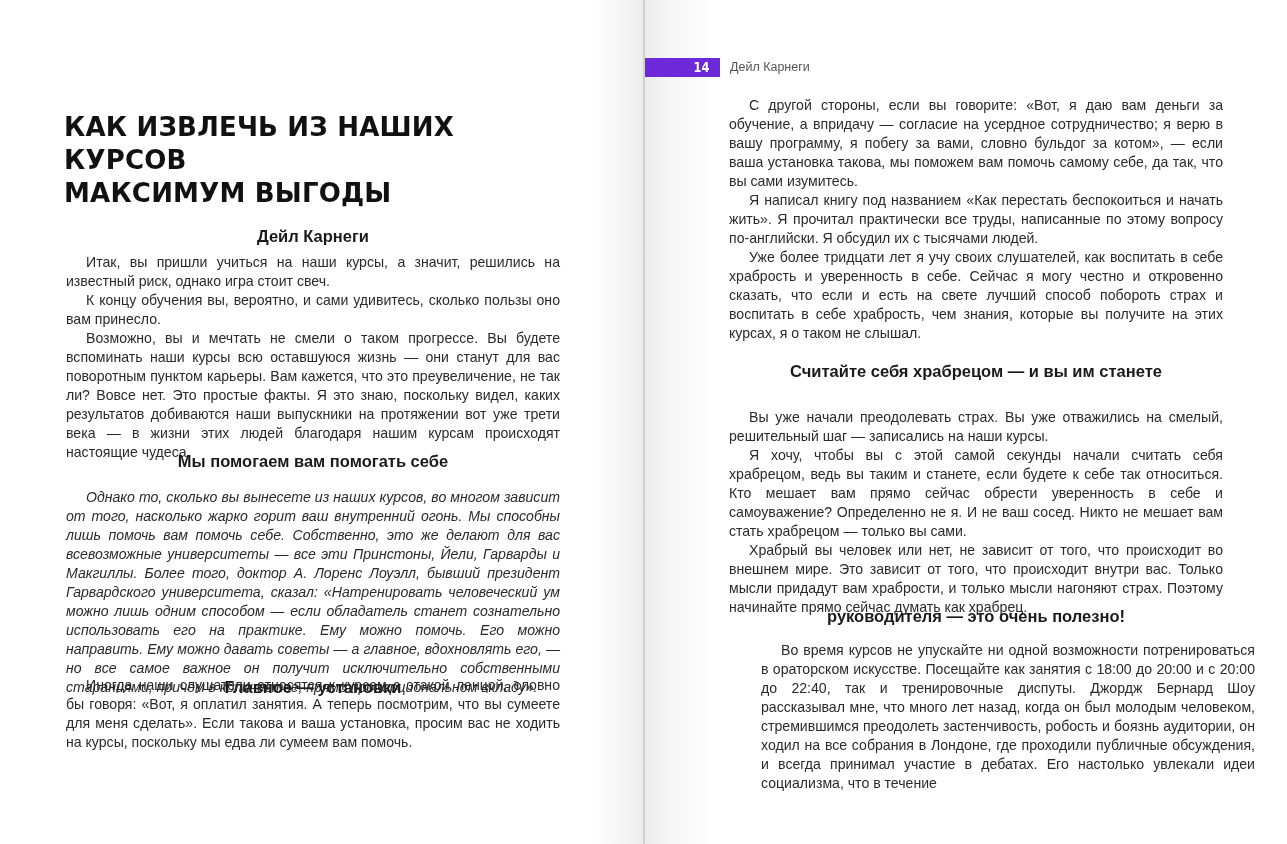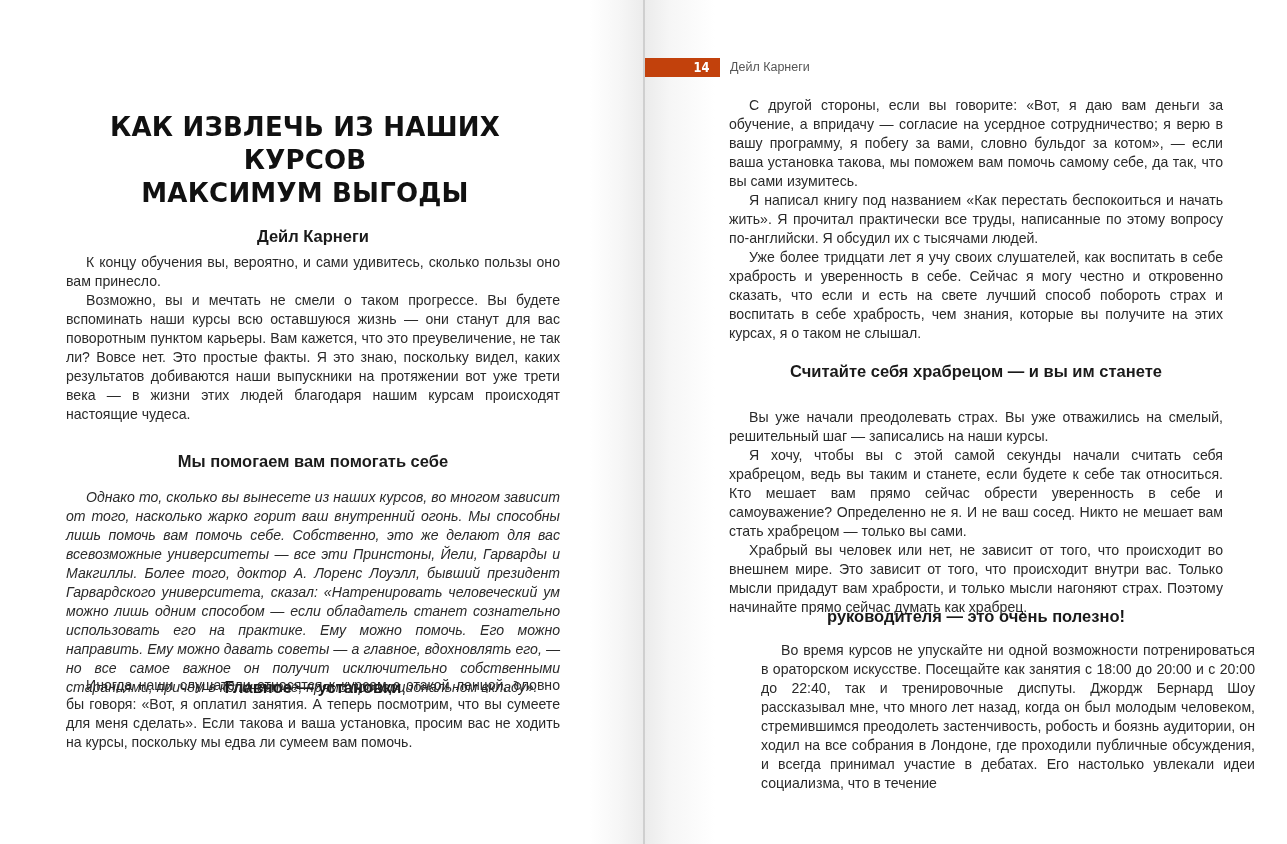--- a/index.html
+++ b/index.html
@@ -41,24 +41,24 @@
     left: 643px;
     top: 0;
     width: 2px;
     height: 844px;
     background: #cfcfcf;
   }
 
   
   .chapter-title {
     position: absolute;
-    left: 52px;
+    left: 64px;
     top: 94px;
     width: 506px;
-    text-align: center;
+    text-align: left;
     font-family: "DejaVu Sans", sans-serif;
     font-weight: bold;
     font-size: 26px;
     line-height: 33px;
     color: #111;
     letter-spacing: 0.2px;
   }
   .chapter-title span { display: block; }
 
   .section-heading {
@@ -91,21 +91,21 @@
   .left-col { left: 66px; width: 494px; }
   .right-col { left: 729px; width: 494px; }
 
   
   .page-number-bar {
     position: absolute;
     left: 645px;
     top: 58px;
     width: 75px;
     height: 19px;
-    background: #c2410c;
+    background: #6d28d9;
   }
   .page-number {
     position: absolute;
     right: 11px;
     top: 0;
     font-family: "DejaVu Sans", sans-serif;
     font-weight: bold;
     font-size: 14px;
     line-height: 19px;
     color: #fff;
@@ -132,20 +132,21 @@
     <h1 class="chapter-title">
       <span>КАК ИЗВЛЕЧЬ ИЗ НАШИХ КУРСОВ</span>
       <span>МАКСИМУМ ВЫГОДЫ</span>
     </h1>
 
     <div class="block left-col" style="top:226px;">
       <h2 class="section-heading">Дейл Карнеги</h2>
     </div>
 
     <div class="block left-col body-text" style="top:253px;">
+      <p>Итак, вы пришли учиться на наши курсы, а значит, решились на известный риск, однако игра стоит свеч.</p>
       <p>К концу обучения вы, вероятно, и сами удивитесь, сколько пользы оно вам принесло.</p>
       <p>Возможно, вы и мечтать не смели о таком прогрессе. Вы будете вспоминать наши курсы всю оставшуюся жизнь — они станут для вас поворотным пунктом карьеры. Вам кажется, что это преувеличение, не так ли? Вовсе нет. Это простые факты. Я это знаю, поскольку видел, каких результатов добиваются наши выпускники на протяжении вот уже трети века — в жизни этих людей благодаря нашим курсам происходят настоящие чудеса.</p>
     </div>
 
     <div class="block left-col" style="top:451px;">
       <h2 class="section-heading">Мы помогаем вам помогать себе</h2>
     </div>
     <div class="block left-col body-text" style="top:488px;font-style:italic;">
       <p>Однако то, сколько вы вынесете из наших курсов, во многом зависит от того, насколько жарко горит ваш внутренний огонь. Мы способны лишь помочь вам помочь себе. Собственно, это же делают для вас всевозможные университеты — все эти Принстоны, Йели, Гарварды и Макгиллы. Более того, доктор А. Лоренс Лоуэлл, бывший президент Гарвардского университета, сказал: «Натренировать человеческий ум можно лишь одним способом — если обладатель станет сознательно использовать его на практике. Ему можно помочь. Его можно направить. Ему можно давать советы — а главное, вдохновлять его, — но все самое важное он получит исключительно собственными стараниями, причем в количестве, прямо пропорциональном вкладу».</p>
     </div>

